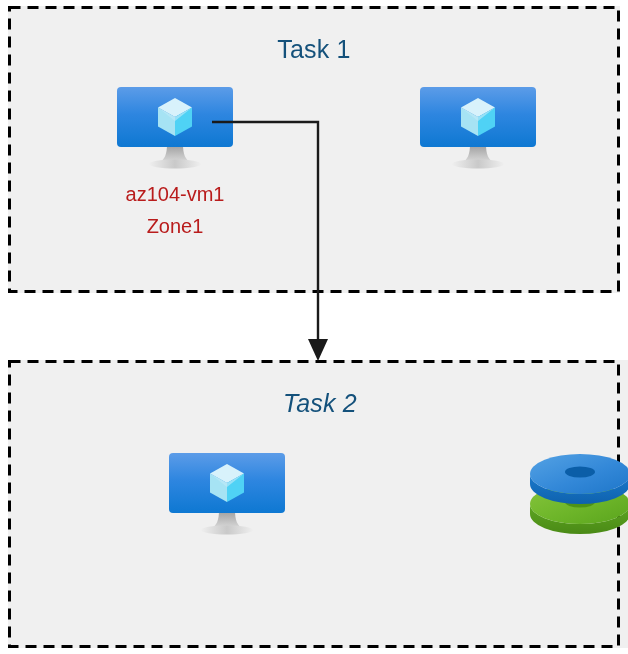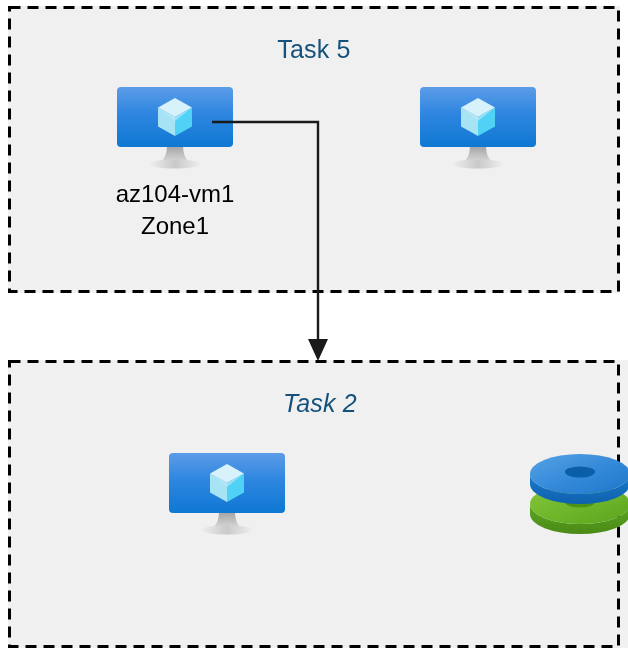--- a/index.html
+++ b/index.html
@@ -62,23 +62,23 @@
   }
   #task1-title { top: 28px; }
   #task2-title { top: 28px; }
 
   
   .node {
     position: absolute;
     text-align: center;
   }
   .node-label {
-    font-size: 24px;
+    font-size: 20px;
     line-height: 32px;
-    color: #000000;
+    color: #b91c1c;
     white-space: pre-line;
     margin-top: 8px;
   }
 
   #node-vm1 { left: 47px; top: 80px; width: 240px; }
   #node-vm2 { left: 350px; top: 80px; width: 240px; }
 
   
   .vm-icon {
     position: relative;
@@ -124,21 +124,21 @@
 </head>
 <body>
 
 <div id="diagram-root">
 
   <div class="task-box" id="task1-box">
     <svg class="dash-frame" width="612" height="287" viewBox="0 0 612 287">
       <rect x="1.5" y="1.5" width="609" height="284" fill="none" stroke="#000000" stroke-width="3" stroke-dasharray="11 7"></rect>
     </svg>
 
-    <div class="task-title" id="task1-title">Task 5</div>
+    <div class="task-title" id="task1-title">Task 1</div>
 
     <div class="node" id="node-vm1">
       <div class="vm-icon">
         <svg width="240" height="84" viewBox="0 0 240 84">
           <defs>
             <linearGradient id="scr1" x1="0" y1="0" x2="0" y2="1">
               <stop offset="0" stop-color="#5C9CE8"></stop>
               <stop offset="0.45" stop-color="#2E86E0"></stop>
               <stop offset="1" stop-color="#0E78D2"></stop>
             </linearGradient>

